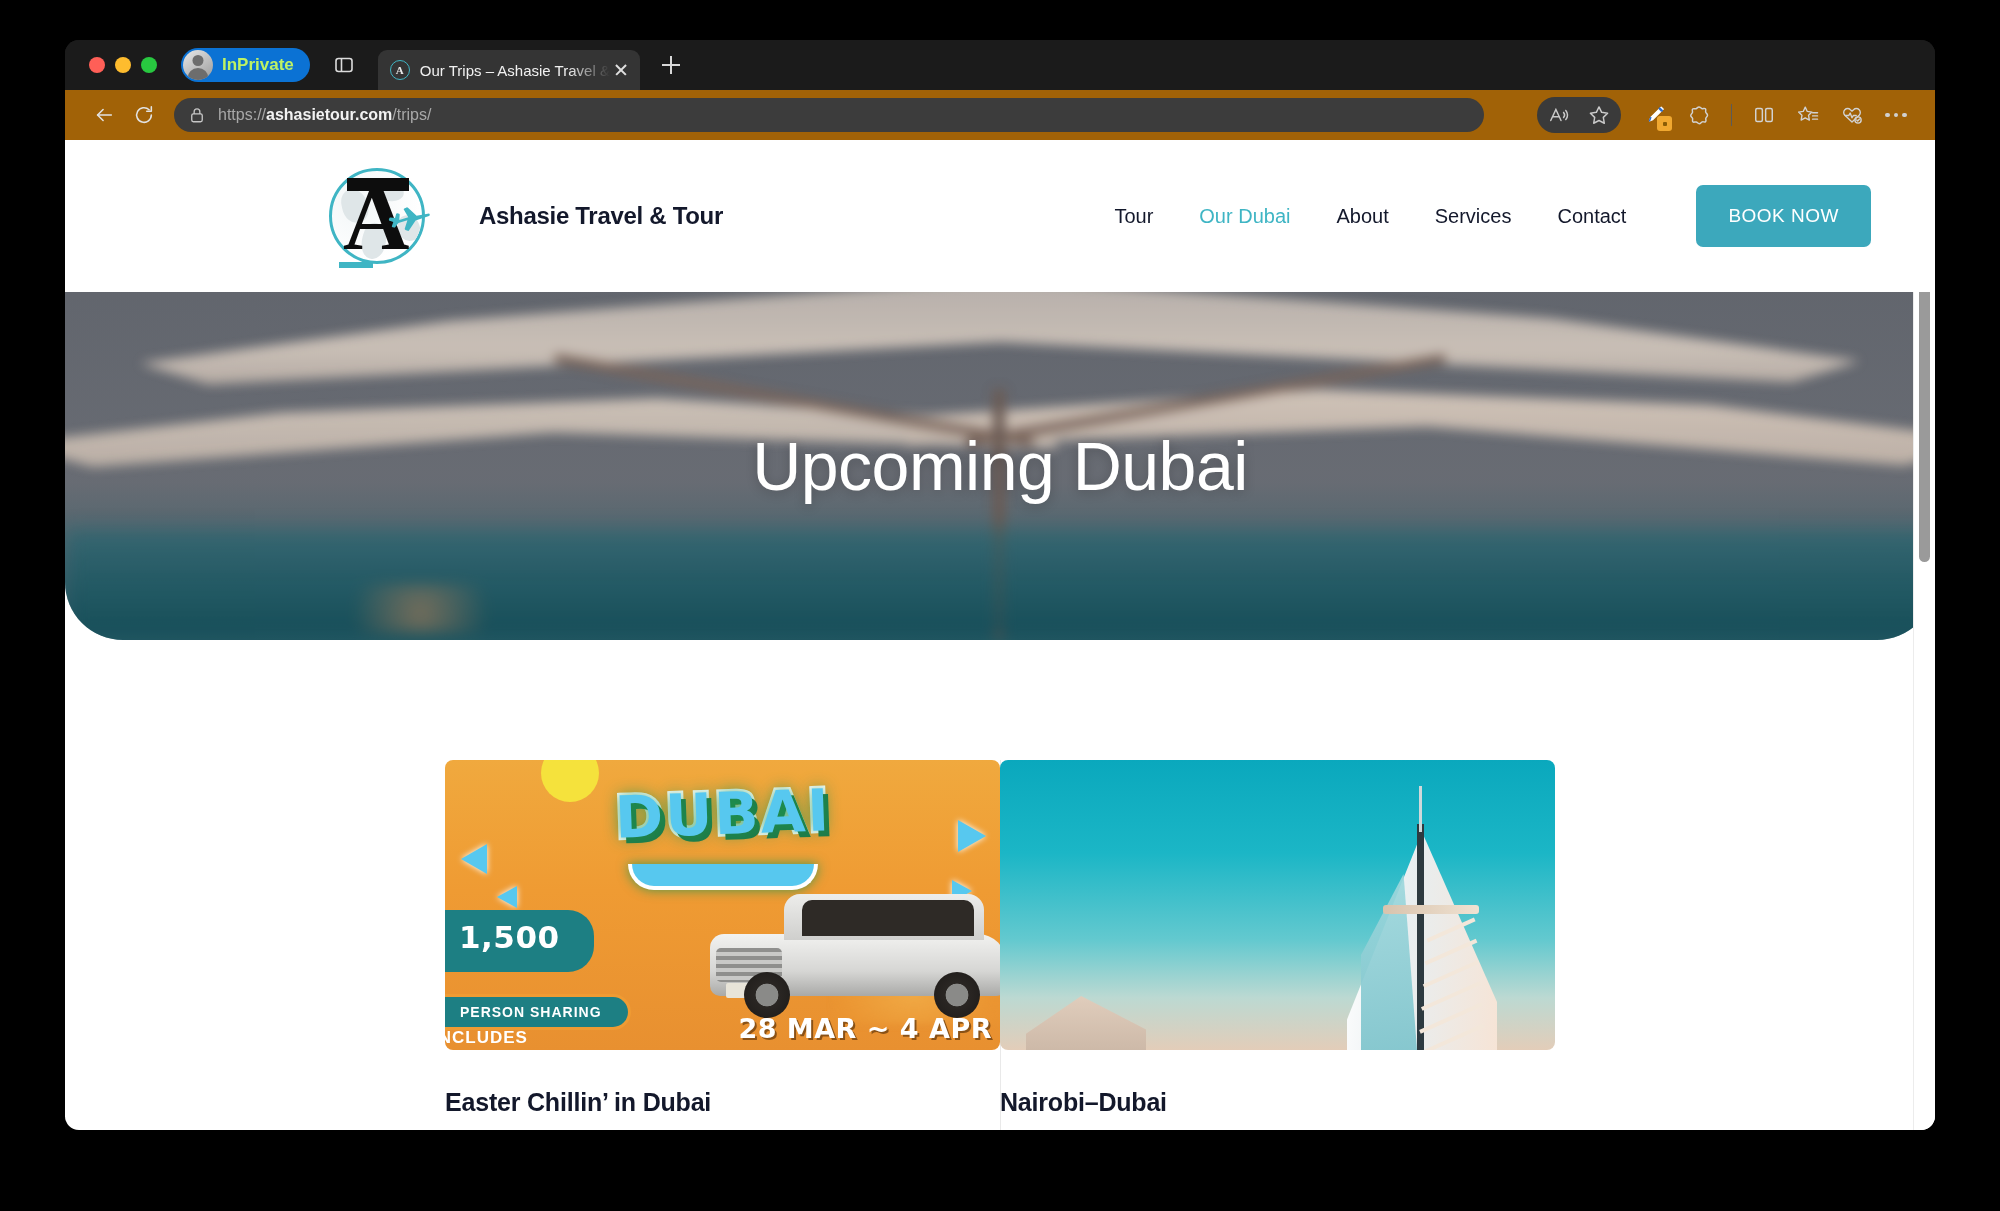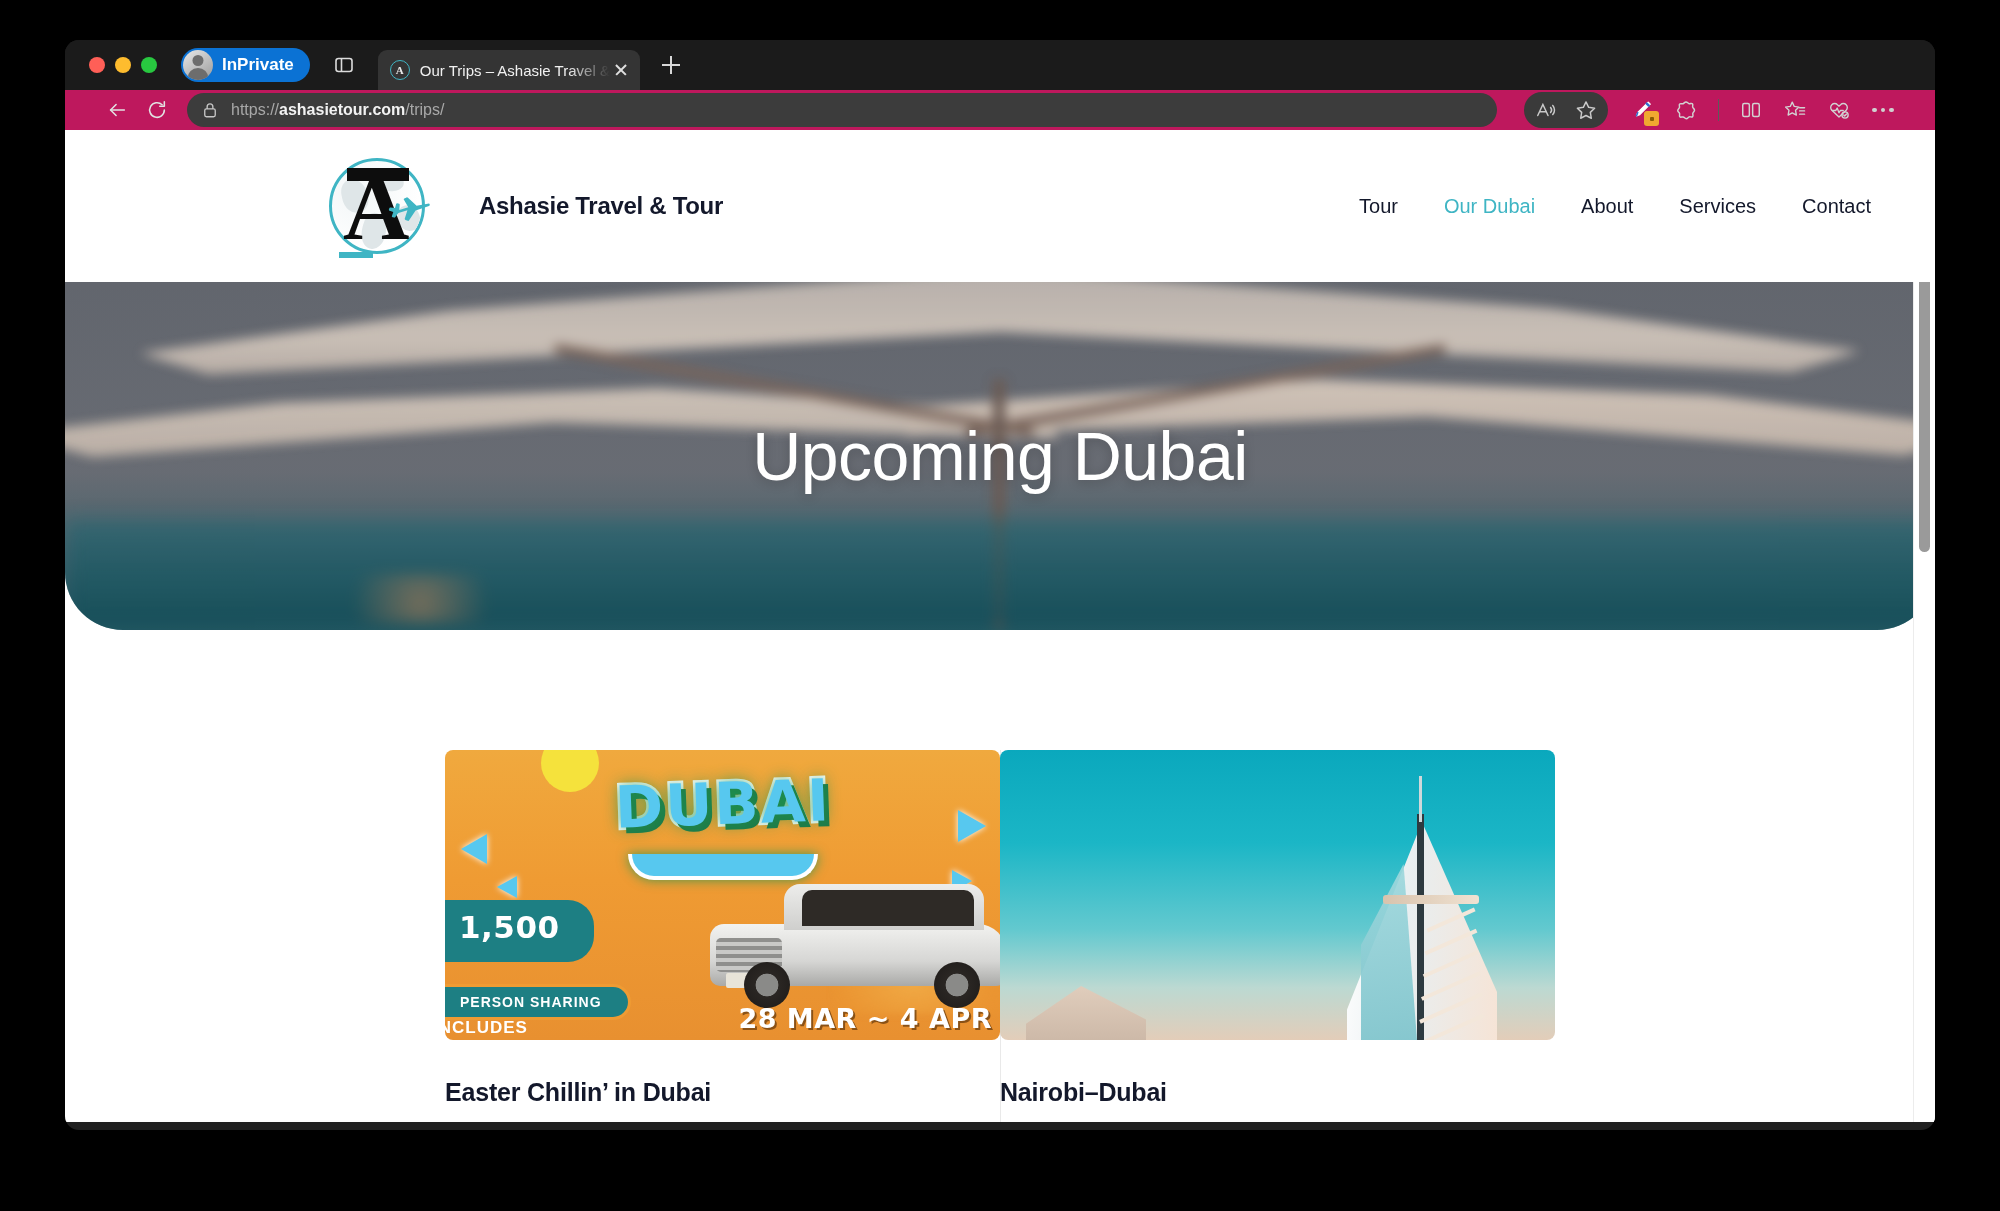--- a/index.html
+++ b/index.html
@@ -32,21 +32,21 @@
   }
   .traffic-lights { display:flex; gap:10px; margin-left:14px; margin-right:24px; }
   .tl { width:16px; height:16px; border-radius:50%; }
   .tl.red{background:#ff5f57;} .tl.amber{background:#febc2e;} .tl.green{background:#28c840;}
 
   #inprivate-pill {
     display:flex; align-items:center;
     background:#0b72d4;
     border-radius:20px;
     height:34px; padding-right:16px;
-    color:#ffffff; font-size:17px; font-weight:600;
+    color:#bef264; font-size:17px; font-weight:600;
   }
   .ip-avatar {
     width:30px; height:30px; border-radius:50%;
     margin:0 9px 0 2px;
     background:linear-gradient(145deg,#e8e8e8,#9a9a9a);
     position:relative; overflow:hidden; flex:none;
   }
   .ip-avatar::before{content:"";position:absolute;left:50%;top:5px;width:11px;height:11px;
     border-radius:50%;background:#6d6d6d;transform:translateX(-50%);}
   .ip-avatar::after{content:"";position:absolute;left:50%;top:18px;width:21px;height:14px;
@@ -95,23 +95,23 @@
     width:34px;height:34px;margin-left:14px;position:relative;border-radius:6px;
   }
   #new-tab-btn::before,#new-tab-btn::after{
     content:"";position:absolute;background:#d8d8d8;
   }
   #new-tab-btn::before{left:8px;top:16.3px;width:18px;height:1.8px;}
   #new-tab-btn::after{left:16.1px;top:8px;width:1.8px;height:18px;}
 
   
   #address-bar{
-    height:40px; background:#be185d;
+    height:50px; background:#a16207;
     display:flex; align-items:center;
-    padding:0 32px;
+    padding:0 19px;
   }
   .nav-btn{width:40px;height:40px;display:flex;align-items:center;justify-content:center;
     border-radius:6px;flex:none;}
   .nav-btn svg{width:22px;height:22px;}
 
   #url-field{
     flex:1; height:34px; margin-left:10px;
     background:#3c3c3c; border-radius:17px;
     display:flex; align-items:center; padding:0 14px;
     max-width:1310px;
@@ -531,20 +531,21 @@
         </div>
         <div id="brand-name">Ashasie Travel &amp; Tour</div>
       </div>
 
       <nav id="site-nav">
         <a class="nav-link">Tour</a>
         <a class="nav-link active">Our Dubai</a>
         <a class="nav-link">About</a>
         <a class="nav-link">Services</a>
         <a class="nav-link">Contact</a>
+        <button id="book-now-btn">BOOK NOW</button>
       </nav>
     </header>
 
     <section id="hero">
       <div id="parasol-wrap">
         <div class="canopy" id="canopy-top"></div>
         <div class="canopy" id="canopy-left"></div>
         <div class="canopy" id="canopy-right"></div>
         <div class="pole" id="rib-l"></div>
         <div class="pole" id="rib-r"></div>

